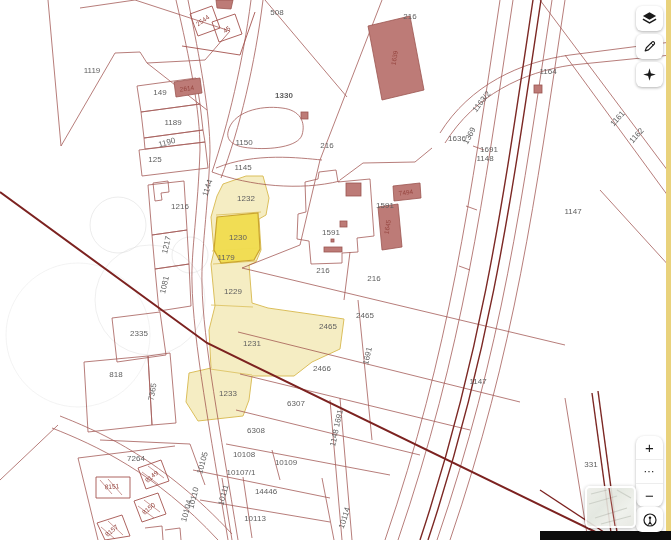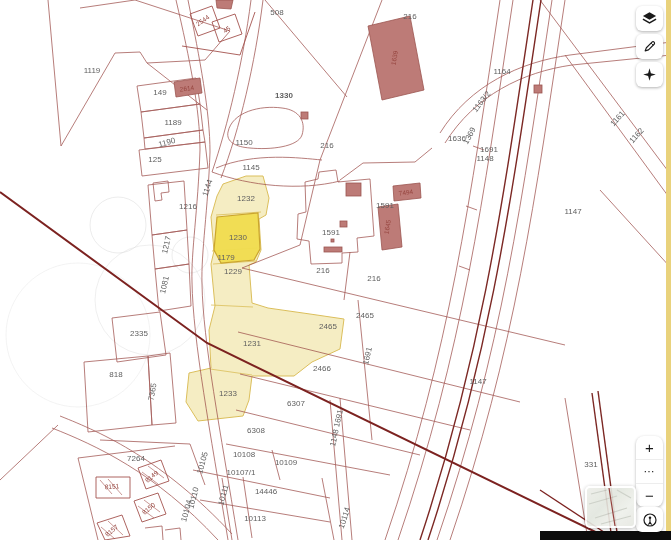--- a/index.html
+++ b/index.html
@@ -170,33 +170,33 @@
       <span class="plabel" style="left: 155px; top: 160px; transform: translate(-50%, -50%) rotate(0deg);">125</span>
       <span class="plabel red" style="left: 187px; top: 89px; transform: translate(-50%, -50%) rotate(-8deg);">2614</span>
       <span class="plabel red" style="left: 203px; top: 21px; transform: translate(-50%, -50%) rotate(-35deg);">2544</span>
       <span class="plabel red" style="left: 227px; top: 30px; transform: translate(-50%, -50%) rotate(-35deg);">45</span>
       <span class="plabel" style="left: 277px; top: 13px; transform: translate(-50%, -50%) rotate(0deg);">508</span>
       <span class="plabel" style="left: 284px; top: 96px; transform: translate(-50%, -50%) rotate(0deg); font-weight: bold;">1330</span>
       <span class="plabel" style="left: 327px; top: 146px; transform: translate(-50%, -50%) rotate(0deg);">216</span>
       <span class="plabel" style="left: 410px; top: 17px; transform: translate(-50%, -50%) rotate(0deg);">216</span>
       <span class="plabel red" style="left: 395px; top: 58px; transform: translate(-50%, -50%) rotate(-80deg);">1639</span>
       <span class="plabel" style="left: 244px; top: 143px; transform: translate(-50%, -50%) rotate(0deg);">1150</span>
-      <span class="plabel" style="left: 251px; top: 168px; transform: translate(-50%, -50%) rotate(0deg);">1145</span>
+      <span class="plabel" style="left: 243px; top: 168px; transform: translate(-50%, -50%) rotate(0deg);">1145</span>
       <span class="plabel" style="left: 208px; top: 188px; transform: translate(-50%, -50%) rotate(-72deg);">1144</span>
-      <span class="plabel" style="left: 188px; top: 207px; transform: translate(-50%, -50%) rotate(0deg);">1216</span>
+      <span class="plabel" style="left: 180px; top: 207px; transform: translate(-50%, -50%) rotate(0deg);">1216</span>
       <span class="plabel" style="left: 167px; top: 245px; transform: translate(-50%, -50%) rotate(-78deg);">1217</span>
       <span class="plabel" style="left: 165px; top: 285px; transform: translate(-50%, -50%) rotate(-78deg);">1081</span>
       <span class="plabel" style="left: 139px; top: 334px; transform: translate(-50%, -50%) rotate(0deg);">2335</span>
       <span class="plabel" style="left: 116px; top: 375px; transform: translate(-50%, -50%) rotate(0deg);">818</span>
       <span class="plabel" style="left: 153px; top: 392px; transform: translate(-50%, -50%) rotate(-80deg);">7365</span>
       <span class="plabel" style="left: 136px; top: 459px; transform: translate(-50%, -50%) rotate(0deg);">7264</span>
       <span class="plabel" style="left: 246px; top: 199px; transform: translate(-50%, -50%) rotate(0deg);">1232</span>
       <span class="plabel" style="left: 238px; top: 238px; transform: translate(-50%, -50%) rotate(0deg);">1230</span>
       <span class="plabel" style="left: 226px; top: 258px; transform: translate(-50%, -50%) rotate(0deg);">1179</span>
-      <span class="plabel" style="left: 233px; top: 272px; transform: translate(-50%, -50%) rotate(0deg);">1229</span>
+      <span class="plabel" style="left: 233px; top: 292px; transform: translate(-50%, -50%) rotate(0deg);">1229</span>
       <span class="plabel" style="left: 252px; top: 344px; transform: translate(-50%, -50%) rotate(0deg);">1231</span>
       <span class="plabel" style="left: 228px; top: 394px; transform: translate(-50%, -50%) rotate(0deg);">1233</span>
       <span class="plabel" style="left: 331px; top: 233px; transform: translate(-50%, -50%) rotate(0deg);">1591</span>
       <span class="plabel" style="left: 385px; top: 206px; transform: translate(-50%, -50%) rotate(0deg);">1591</span>
       <span class="plabel red" style="left: 406px; top: 193px; transform: translate(-50%, -50%) rotate(-8deg);">7494</span>
       <span class="plabel red" style="left: 388px; top: 227px; transform: translate(-50%, -50%) rotate(-80deg);">1645</span>
       <span class="plabel" style="left: 323px; top: 271px; transform: translate(-50%, -50%) rotate(0deg);">216</span>
       <span class="plabel" style="left: 374px; top: 279px; transform: translate(-50%, -50%) rotate(0deg);">216</span>
       <span class="plabel" style="left: 365px; top: 316px; transform: translate(-50%, -50%) rotate(0deg);">2465</span>
       <span class="plabel" style="left: 328px; top: 327px; transform: translate(-50%, -50%) rotate(0deg);">2465</span>
@@ -208,21 +208,21 @@
       <span class="plabel" style="left: 203px; top: 463px; transform: translate(-50%, -50%) rotate(-75deg);">10105</span>
       <span class="plabel" style="left: 241px; top: 473px; transform: translate(-50%, -50%) rotate(0deg);">10107/1</span>
       <span class="plabel" style="left: 194px; top: 498px; transform: translate(-50%, -50%) rotate(-75deg);">10110</span>
       <span class="plabel" style="left: 224px; top: 495px; transform: translate(-50%, -50%) rotate(-75deg);">10111</span>
       <span class="plabel" style="left: 266px; top: 492px; transform: translate(-50%, -50%) rotate(0deg);">14446</span>
       <span class="plabel" style="left: 255px; top: 519px; transform: translate(-50%, -50%) rotate(0deg);">10113</span>
       <span class="plabel" style="left: 187px; top: 511px; transform: translate(-50%, -50%) rotate(-75deg);">10104</span>
       <span class="plabel" style="left: 345px; top: 518px; transform: translate(-50%, -50%) rotate(-72deg);">10114</span>
       <span class="plabel" style="left: 337px; top: 428px; transform: translate(-50%, -50%) rotate(-78deg);">1148 1691</span>
       <span class="plabel" style="left: 368px; top: 356px; transform: translate(-50%, -50%) rotate(-78deg);">1691</span>
-      <span class="plabel" style="left: 502px; top: 72px; transform: translate(-50%, -50%) rotate(0deg);">1164</span>
+      <span class="plabel" style="left: 548px; top: 72px; transform: translate(-50%, -50%) rotate(0deg);">1164</span>
       <span class="plabel" style="left: 482px; top: 102px; transform: translate(-50%, -50%) rotate(-52deg);">1163/2</span>
       <span class="plabel" style="left: 457px; top: 139px; transform: translate(-50%, -50%) rotate(0deg);">1636</span>
       <span class="plabel" style="left: 470px; top: 136px; transform: translate(-50%, -50%) rotate(-62deg);">1369</span>
       <span class="plabel" style="left: 489px; top: 150px; transform: translate(-50%, -50%) rotate(0deg);">1691</span>
       <span class="plabel" style="left: 485px; top: 159px; transform: translate(-50%, -50%) rotate(0deg);">1148</span>
       <span class="plabel" style="left: 573px; top: 212px; transform: translate(-50%, -50%) rotate(0deg);">1147</span>
       <span class="plabel" style="left: 478px; top: 382px; transform: translate(-50%, -50%) rotate(0deg);">1147</span>
       <span class="plabel" style="left: 618px; top: 119px; transform: translate(-50%, -50%) rotate(-48deg);">1161</span>
       <span class="plabel" style="left: 637px; top: 136px; transform: translate(-50%, -50%) rotate(-48deg);">1162</span>
       <span class="plabel" style="left: 591px; top: 465px; transform: translate(-50%, -50%) rotate(0deg);">331</span>

